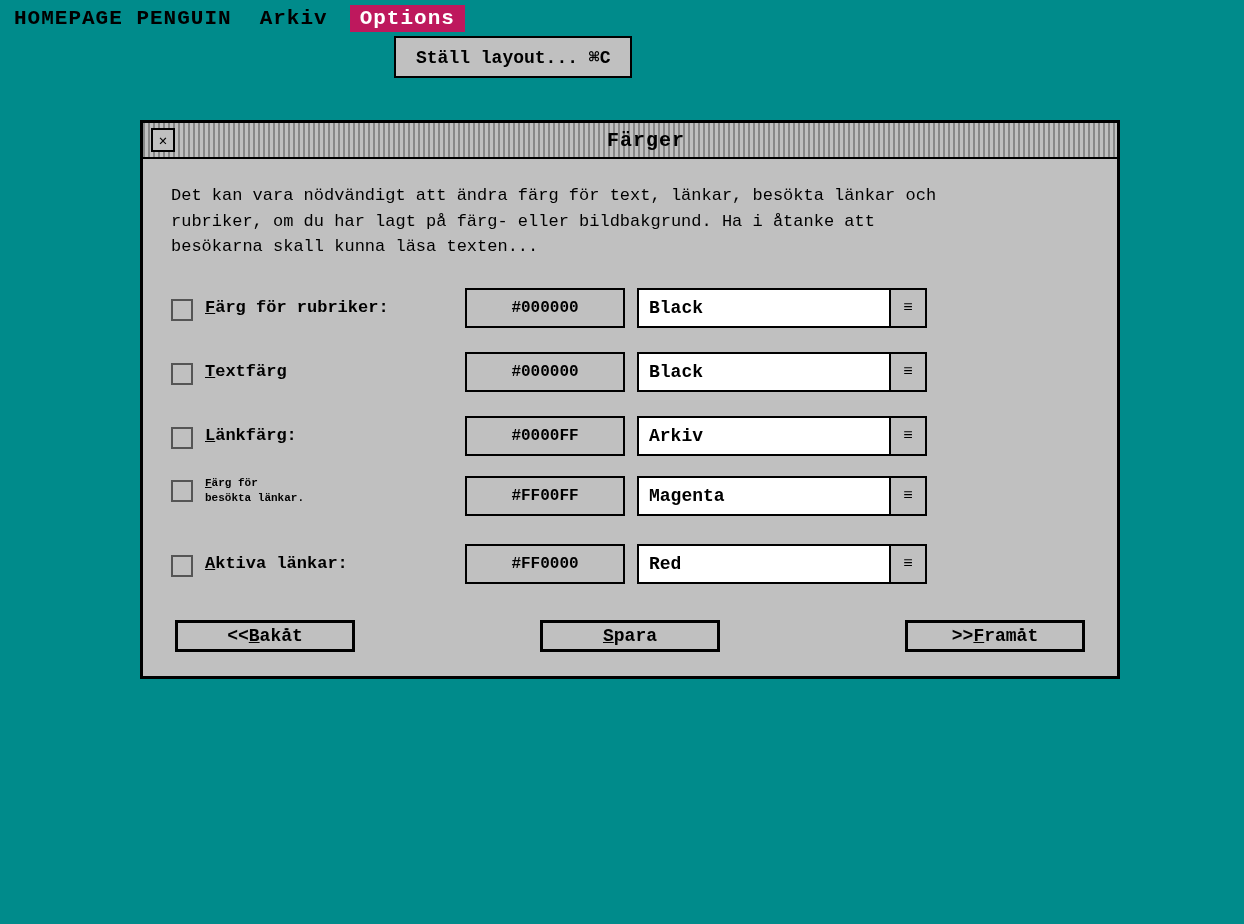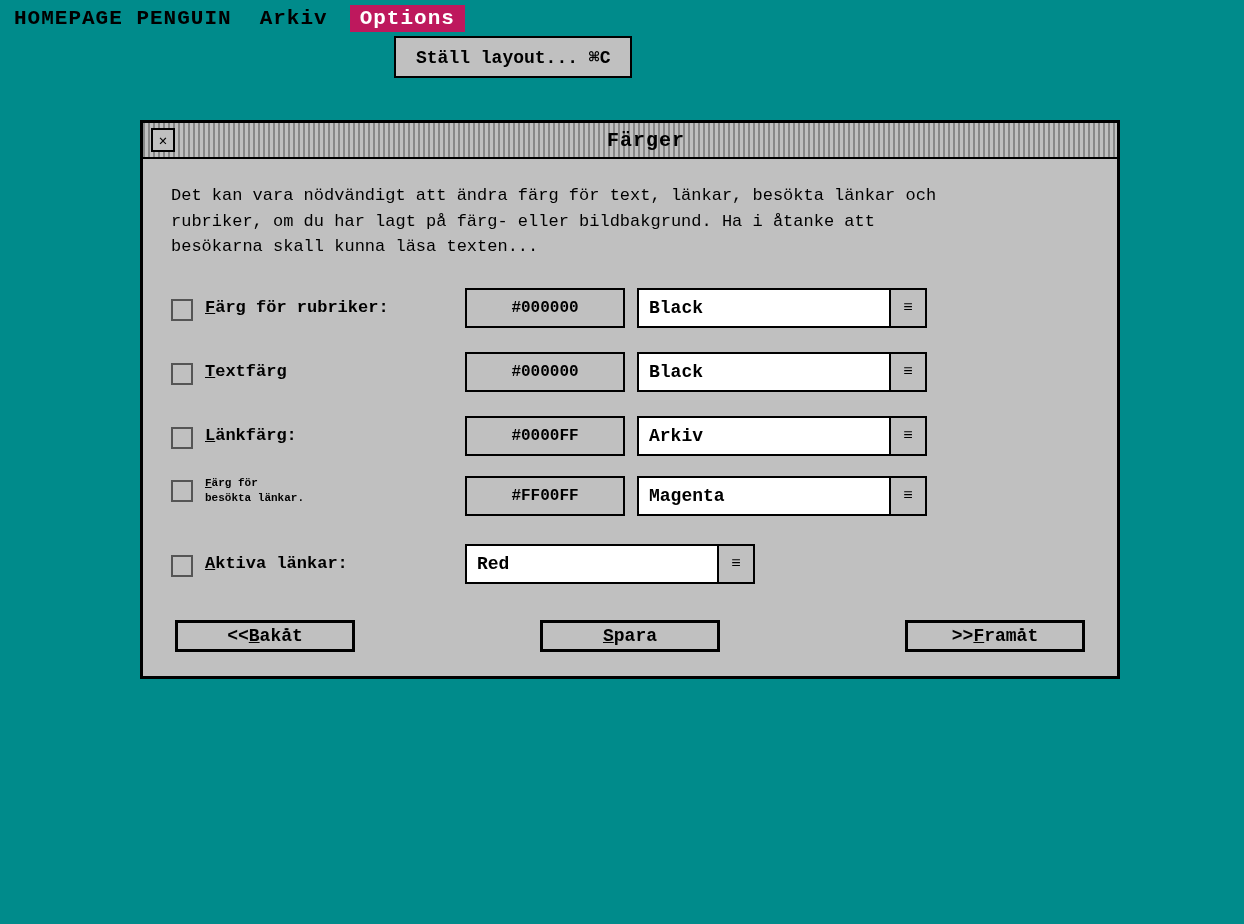--- a/index.html
+++ b/index.html
@@ -291,20 +291,21 @@
       <input class="hex-input" type="text" value="#FF00FF" style="">
       <div class="color-select-container">
         <div class="color-select-value">Magenta</div>
         <div class="color-select-arrow">≡</div>
       </div>
     </div>
 
     <div class="color-row">
       <div class="checkbox"></div>
       <div class="color-label"><span>A</span>ktiva länkar:</div>
+      <input class="hex-input" type="text" value="#FF0000" style="">
       <div class="color-select-container">
         <div class="color-select-value">Red</div>
         <div class="color-select-arrow">≡</div>
       </div>
     </div>
 
     <div class="button-row">
       <button class="dialog-btn">&lt;&lt; <span>B</span>akåt</button>
       <button class="dialog-btn"><span>S</span>para</button>
       <button class="dialog-btn">&gt;&gt; <span>F</span>ramåt</button>

